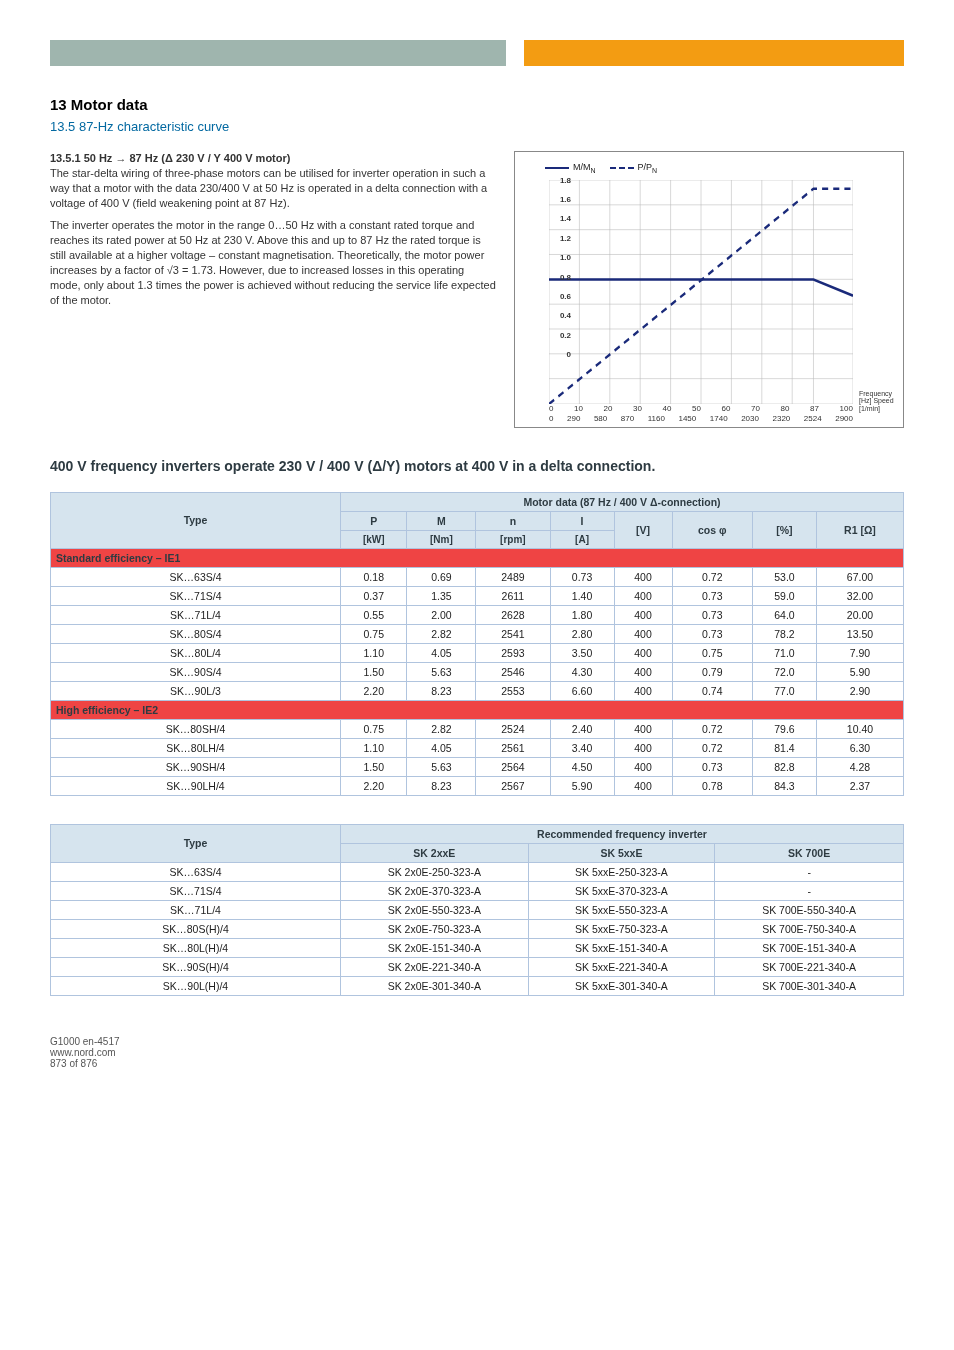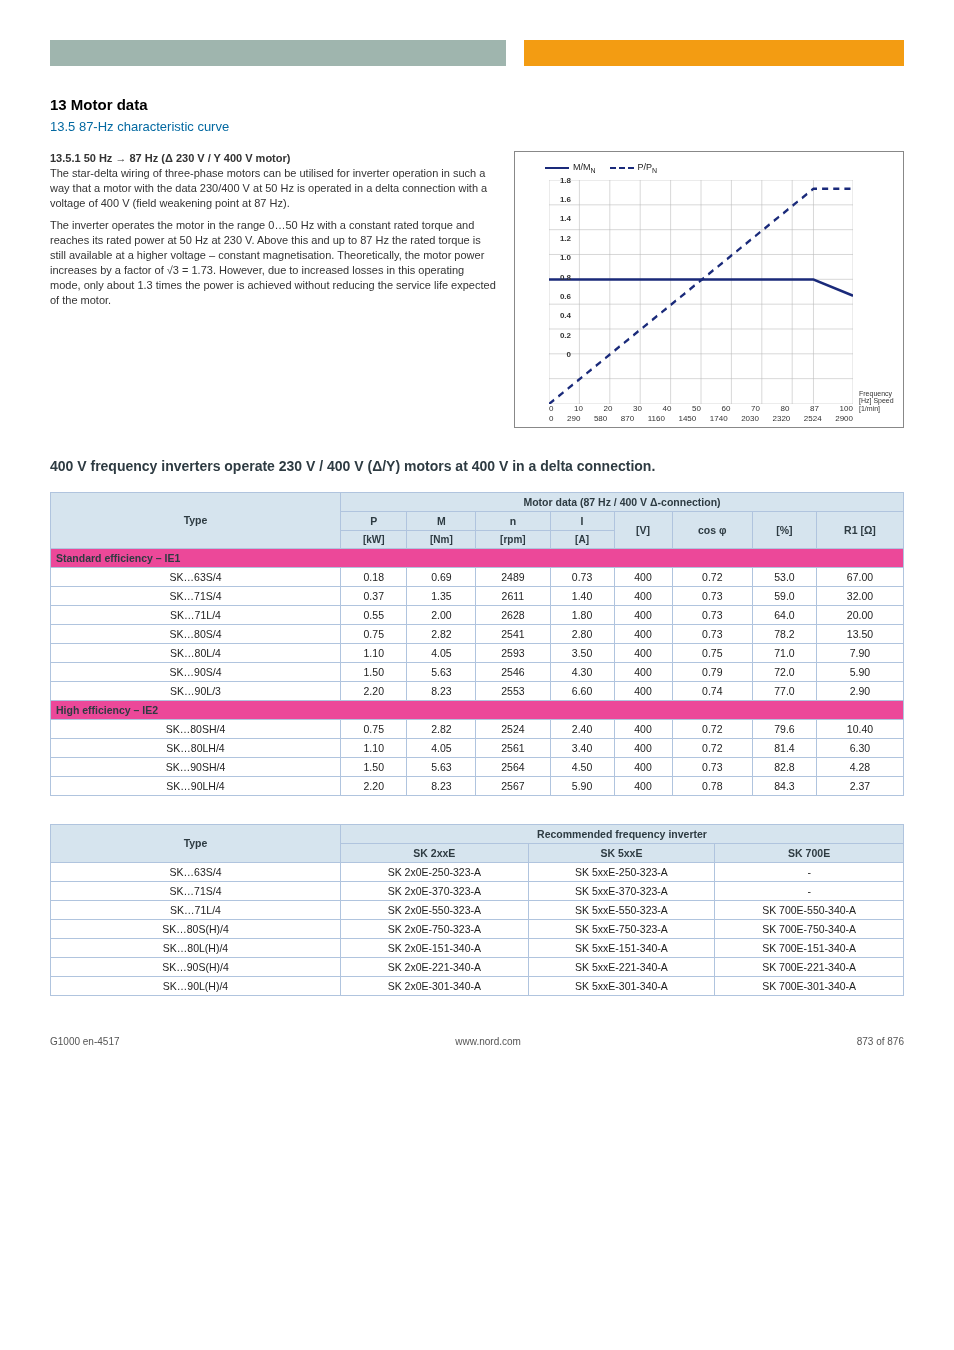--- a/index.html
+++ b/index.html
@@ -61,30 +61,31 @@
     margin-bottom: 28px;
   }
   table.data td, table.data th {
     border: 1px solid #b0c4de;
     padding: 3px 5px;
     text-align: center;
     vertical-align: middle;
   }
   table.data .hdr { background: #d6e4ee; font-weight: bold; color: #2e3b42; }
   table.data .typecol { text-align: center; width: 34%; white-space: nowrap; }
-  table.data .subhdr { background: #ec4899; color: #2e3b42; text-align: left; font-weight: bold; }
+  table.data .subhdr { background: #ef4444; color: #2e3b42; text-align: left; font-weight: bold; }
   .superhead td { font-weight: bold; }
   .unit-row td { font-size: 10px; }
 
   .footer {
     display: flex;
     justify-content: space-between;
     font-size: 10px;
     color: #555;
     margin-top: 40px;
+    flex-direction: column;
   }
   .footer .l, .footer .r { white-space: nowrap; }
 </style>
 </head>
 <body>
 
 <div class="page">
   <div class="top-banner">
     <div class="teal"></div>
     <div class="sep"></div>

